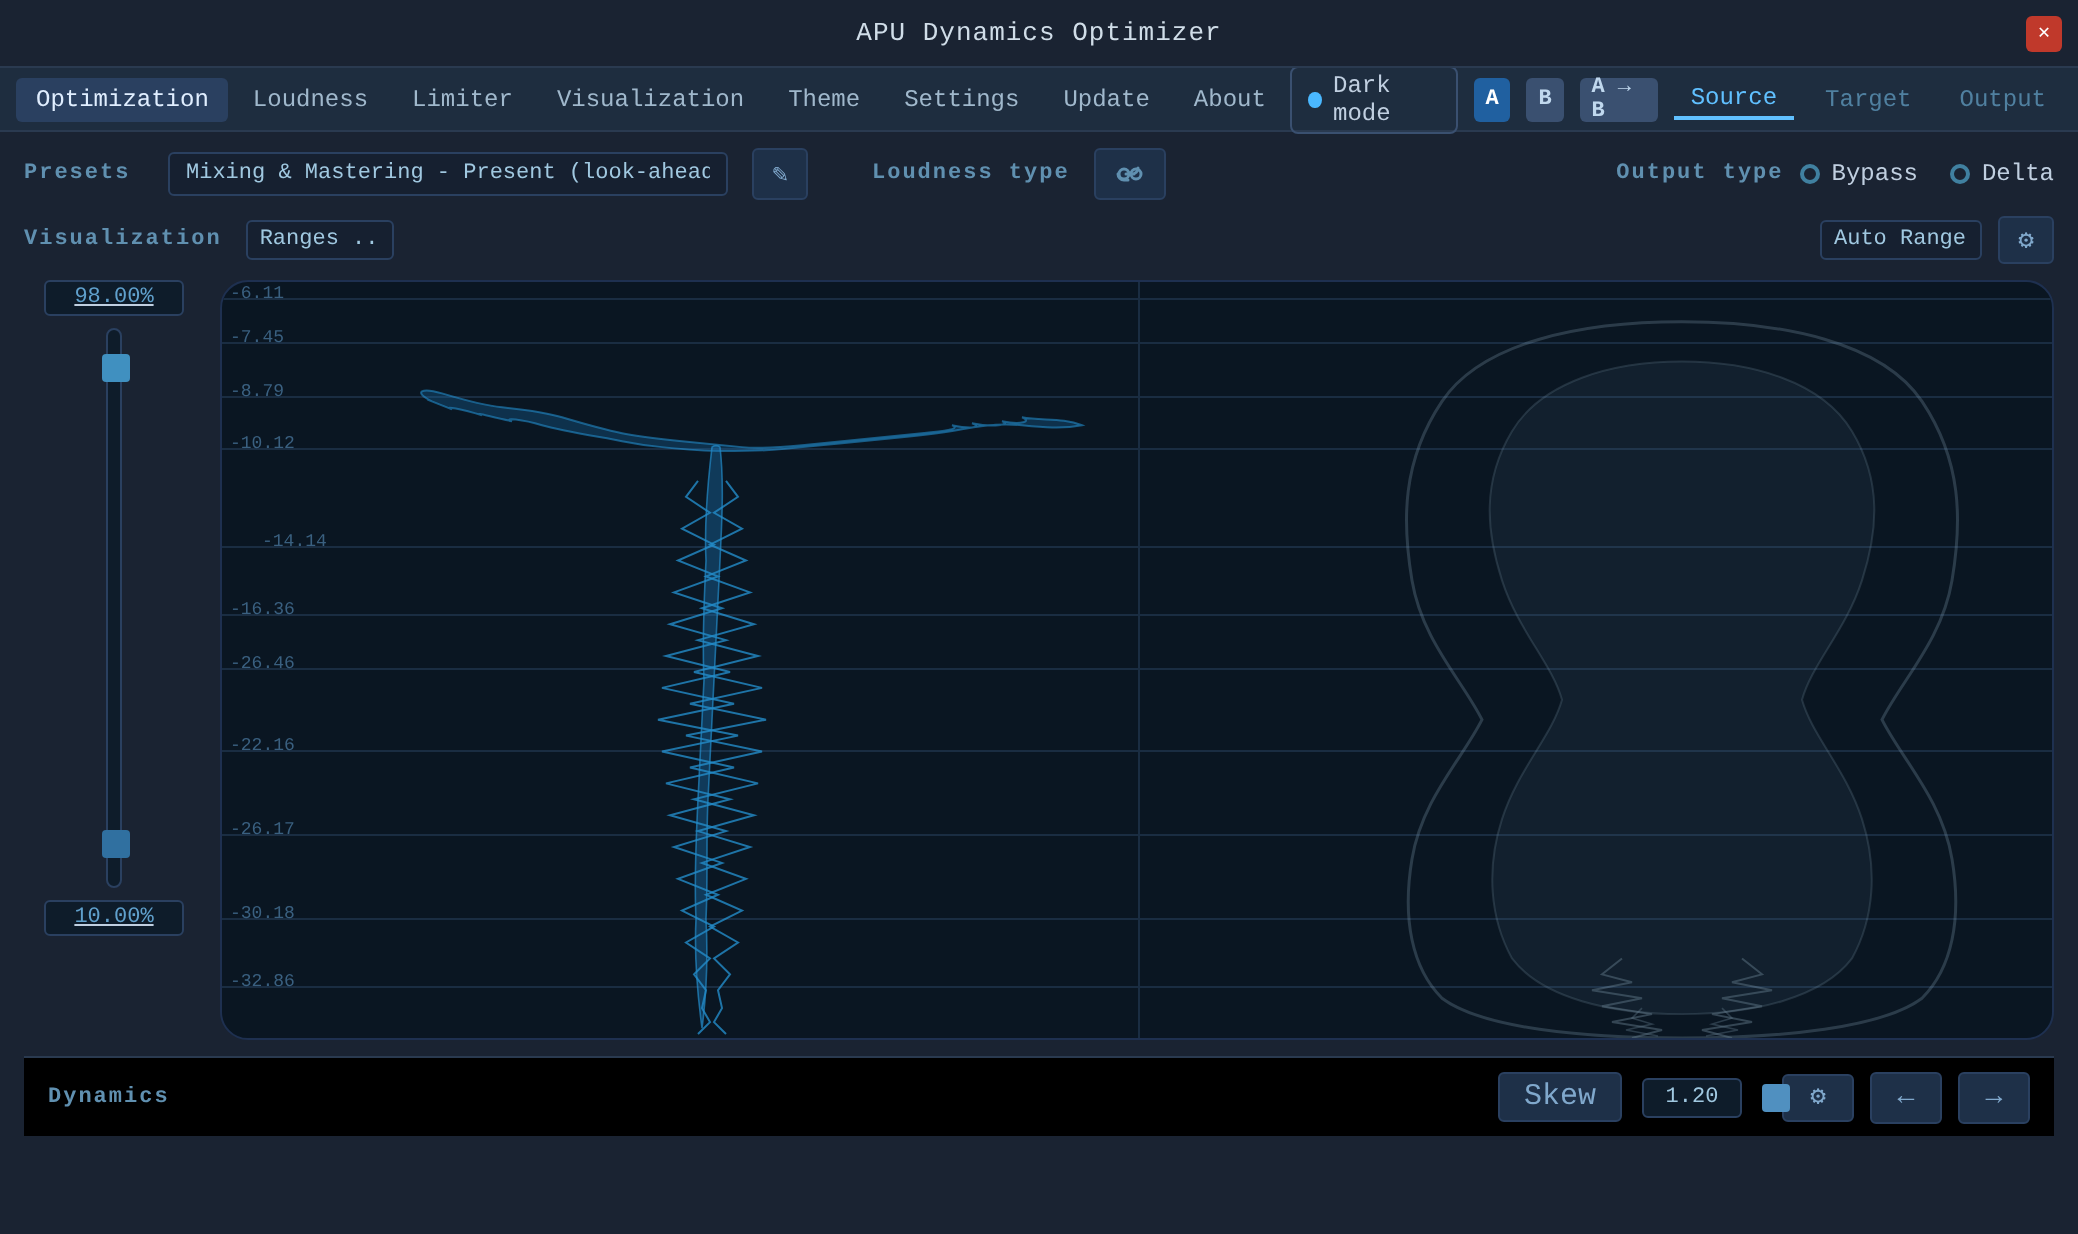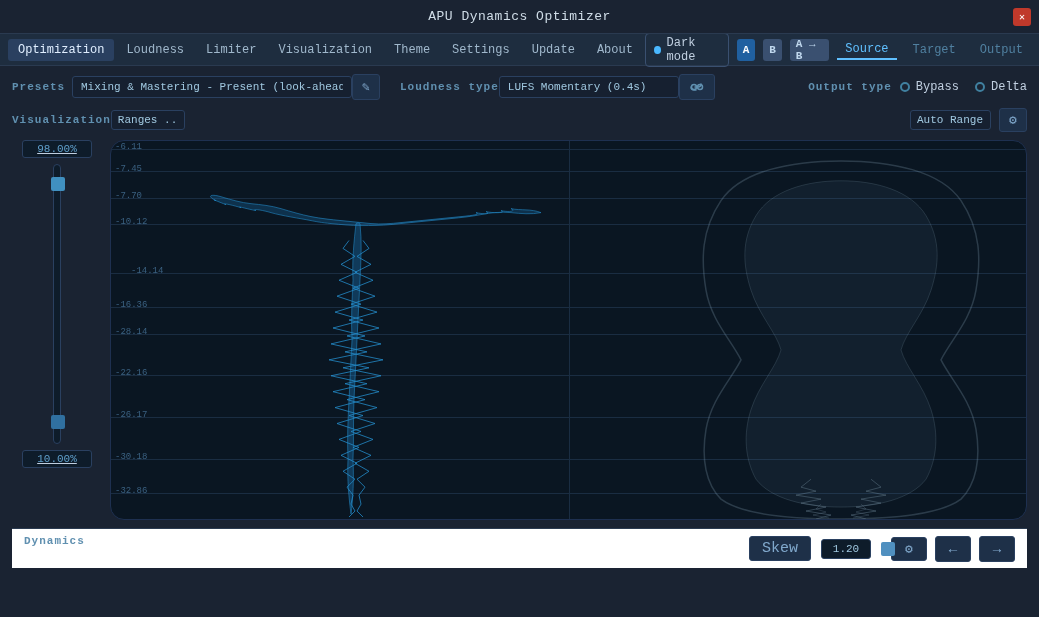--- a/index.html
+++ b/index.html
@@ -114,20 +114,21 @@
     .main-content {
       padding: 8px 12px;
       height: calc(617px - 34px - 32px);
       display: flex;
       flex-direction: column;
       gap: 8px;
     }
     .row {
       display: flex;
       align-items: center;
+      gap: 12px;
     }
     .section-label {
       color: #6090b0;
       font-size: 11px;
       font-weight: bold;
       letter-spacing: 1px;
       min-width: 60px;
     }
     .preset-dropdown {
       background: #162030;
@@ -268,23 +269,24 @@
       border: 1px solid #1e3050;
       border-radius: 14px;
       position: relative;
       overflow: hidden;
     }
     .grid-lines {
       position: absolute;
       top: 0; left: 0; right: 0; bottom: 0;
     }
     .dynamics-bar {
-      background: #ffffff;
+      background: #000000;
       border-top: 1px solid #2a3a50;
       display: flex;
+      align-items: center;
       padding: 6px 12px;
       gap: 28px;
       height: 40px;
     }
     .dyn-label {
       color: #6090b0;
       font-size: 11px;
       font-weight: bold;
       letter-spacing: 1px;
       min-width: 70px;
@@ -391,23 +393,20 @@
 <div class="main-content">
 
   <div class="row">
     <span class="section-label">Presets</span>
     <select class="preset-dropdown">
       <option>Mixing &amp; Mastering - Present (look-ahead)</option>
     </select>
     <div class="edit-btn">✎</div>
 
     <span style="margin-left:20px;" class="section-label">Loudness type</span>
-    <select class="loudness-dropdown">
-      <option>LUFS Momentary (0.4s)</option>
-    </select>
     <div class="link-btn">
       <svg width="16" height="12" viewBox="0 0 16 12">
         <path d="M6 6h4M2 6a3 3 0 0 0 3 3h2M9 6a3 3 0 0 0 3-3" stroke="#6090b0" stroke-width="1.5" fill="none" stroke-linecap="round"></path>
         <circle cx="5" cy="6" r="2.5" stroke="#6090b0" stroke-width="1.5" fill="none"></circle>
         <circle cx="11" cy="6" r="2.5" stroke="#6090b0" stroke-width="1.5" fill="none"></circle>
       </svg>
     </div>
 
     <div class="output-right">
       <span class="section-label">Output type</span>
@@ -449,33 +448,33 @@
     <div class="viz-canvas">
 
       <div class="grid-lines">
         <div style="position:absolute;top:2%;left:0;right:0;height:1px;background:#1a2d42;">
           <span style="position:absolute;left:4px;top:-7px;color:#3a6080;font-size:9px;">-6.11</span>
         </div>
         <div style="position:absolute;top:8%;left:0;right:0;height:1px;background:#1a2d42;">
           <span style="position:absolute;left:4px;top:-7px;color:#3a6080;font-size:9px;">-7.45</span>
         </div>
         <div style="position:absolute;top:15%;left:0;right:0;height:1px;background:#1a2d42;">
-          <span style="position:absolute;left:4px;top:-7px;color:#3a6080;font-size:9px;">-7.70</span>
+          <span style="position:absolute;left:4px;top:-7px;color:#3a6080;font-size:9px;">-8.79</span>
         </div>
         <div style="position:absolute;top:22%;left:0;right:0;height:1px;background:#1a2d42;">
           <span style="position:absolute;left:4px;top:-7px;color:#3a6080;font-size:9px;">-10.12</span>
         </div>
         <div style="position:absolute;top:35%;left:0;right:0;height:1px;background:#1a2d42;">
           <span style="position:absolute;left:20px;top:-7px;color:#3a6080;font-size:9px;">-14.14</span>
         </div>
         <div style="position:absolute;top:44%;left:0;right:0;height:1px;background:#1a2d42;">
           <span style="position:absolute;left:4px;top:-7px;color:#3a6080;font-size:9px;">-16.36</span>
         </div>
         <div style="position:absolute;top:51%;left:0;right:0;height:1px;background:#1a2d42;">
-          <span style="position:absolute;left:4px;top:-7px;color:#3a6080;font-size:9px;">-28.14</span>
+          <span style="position:absolute;left:4px;top:-7px;color:#3a6080;font-size:9px;">-26.46</span>
         </div>
         <div style="position:absolute;top:62%;left:0;right:0;height:1px;background:#1a2d42;">
           <span style="position:absolute;left:4px;top:-7px;color:#3a6080;font-size:9px;">-22.16</span>
         </div>
         <div style="position:absolute;top:73%;left:0;right:0;height:1px;background:#1a2d42;">
           <span style="position:absolute;left:4px;top:-7px;color:#3a6080;font-size:9px;">-26.17</span>
         </div>
         <div style="position:absolute;top:84%;left:0;right:0;height:1px;background:#1a2d42;">
           <span style="position:absolute;left:4px;top:-7px;color:#3a6080;font-size:9px;">-30.18</span>
         </div>

